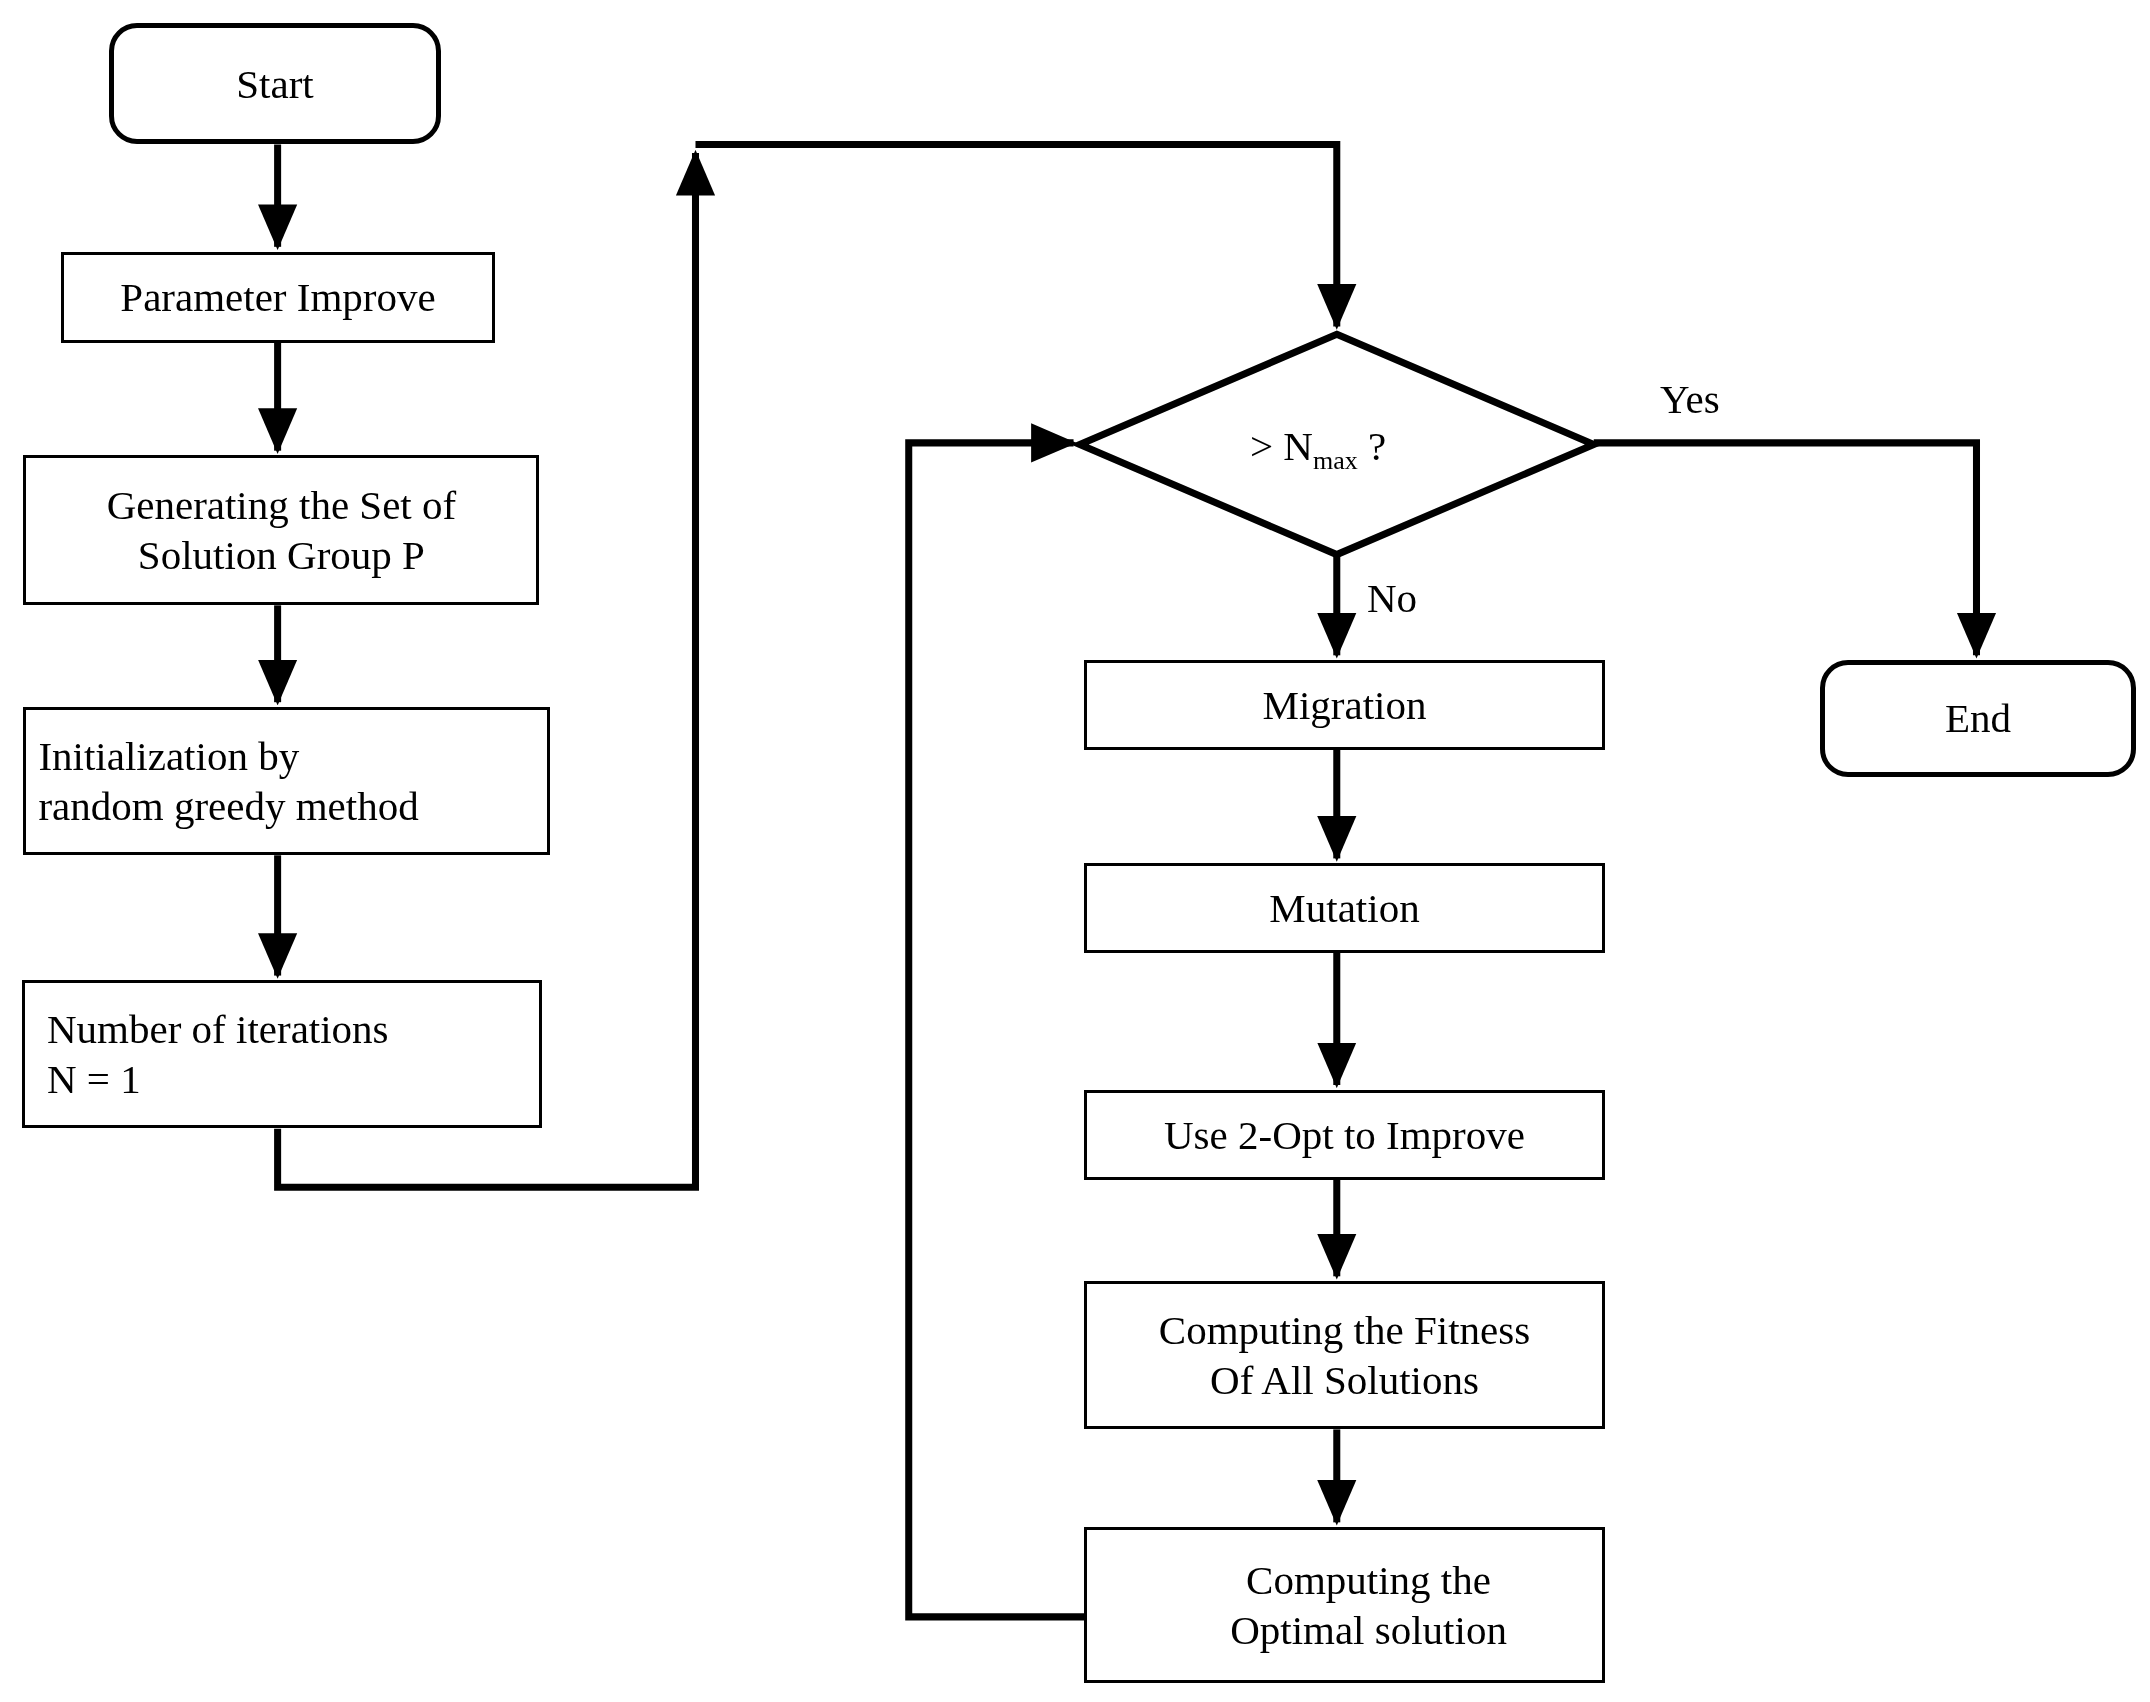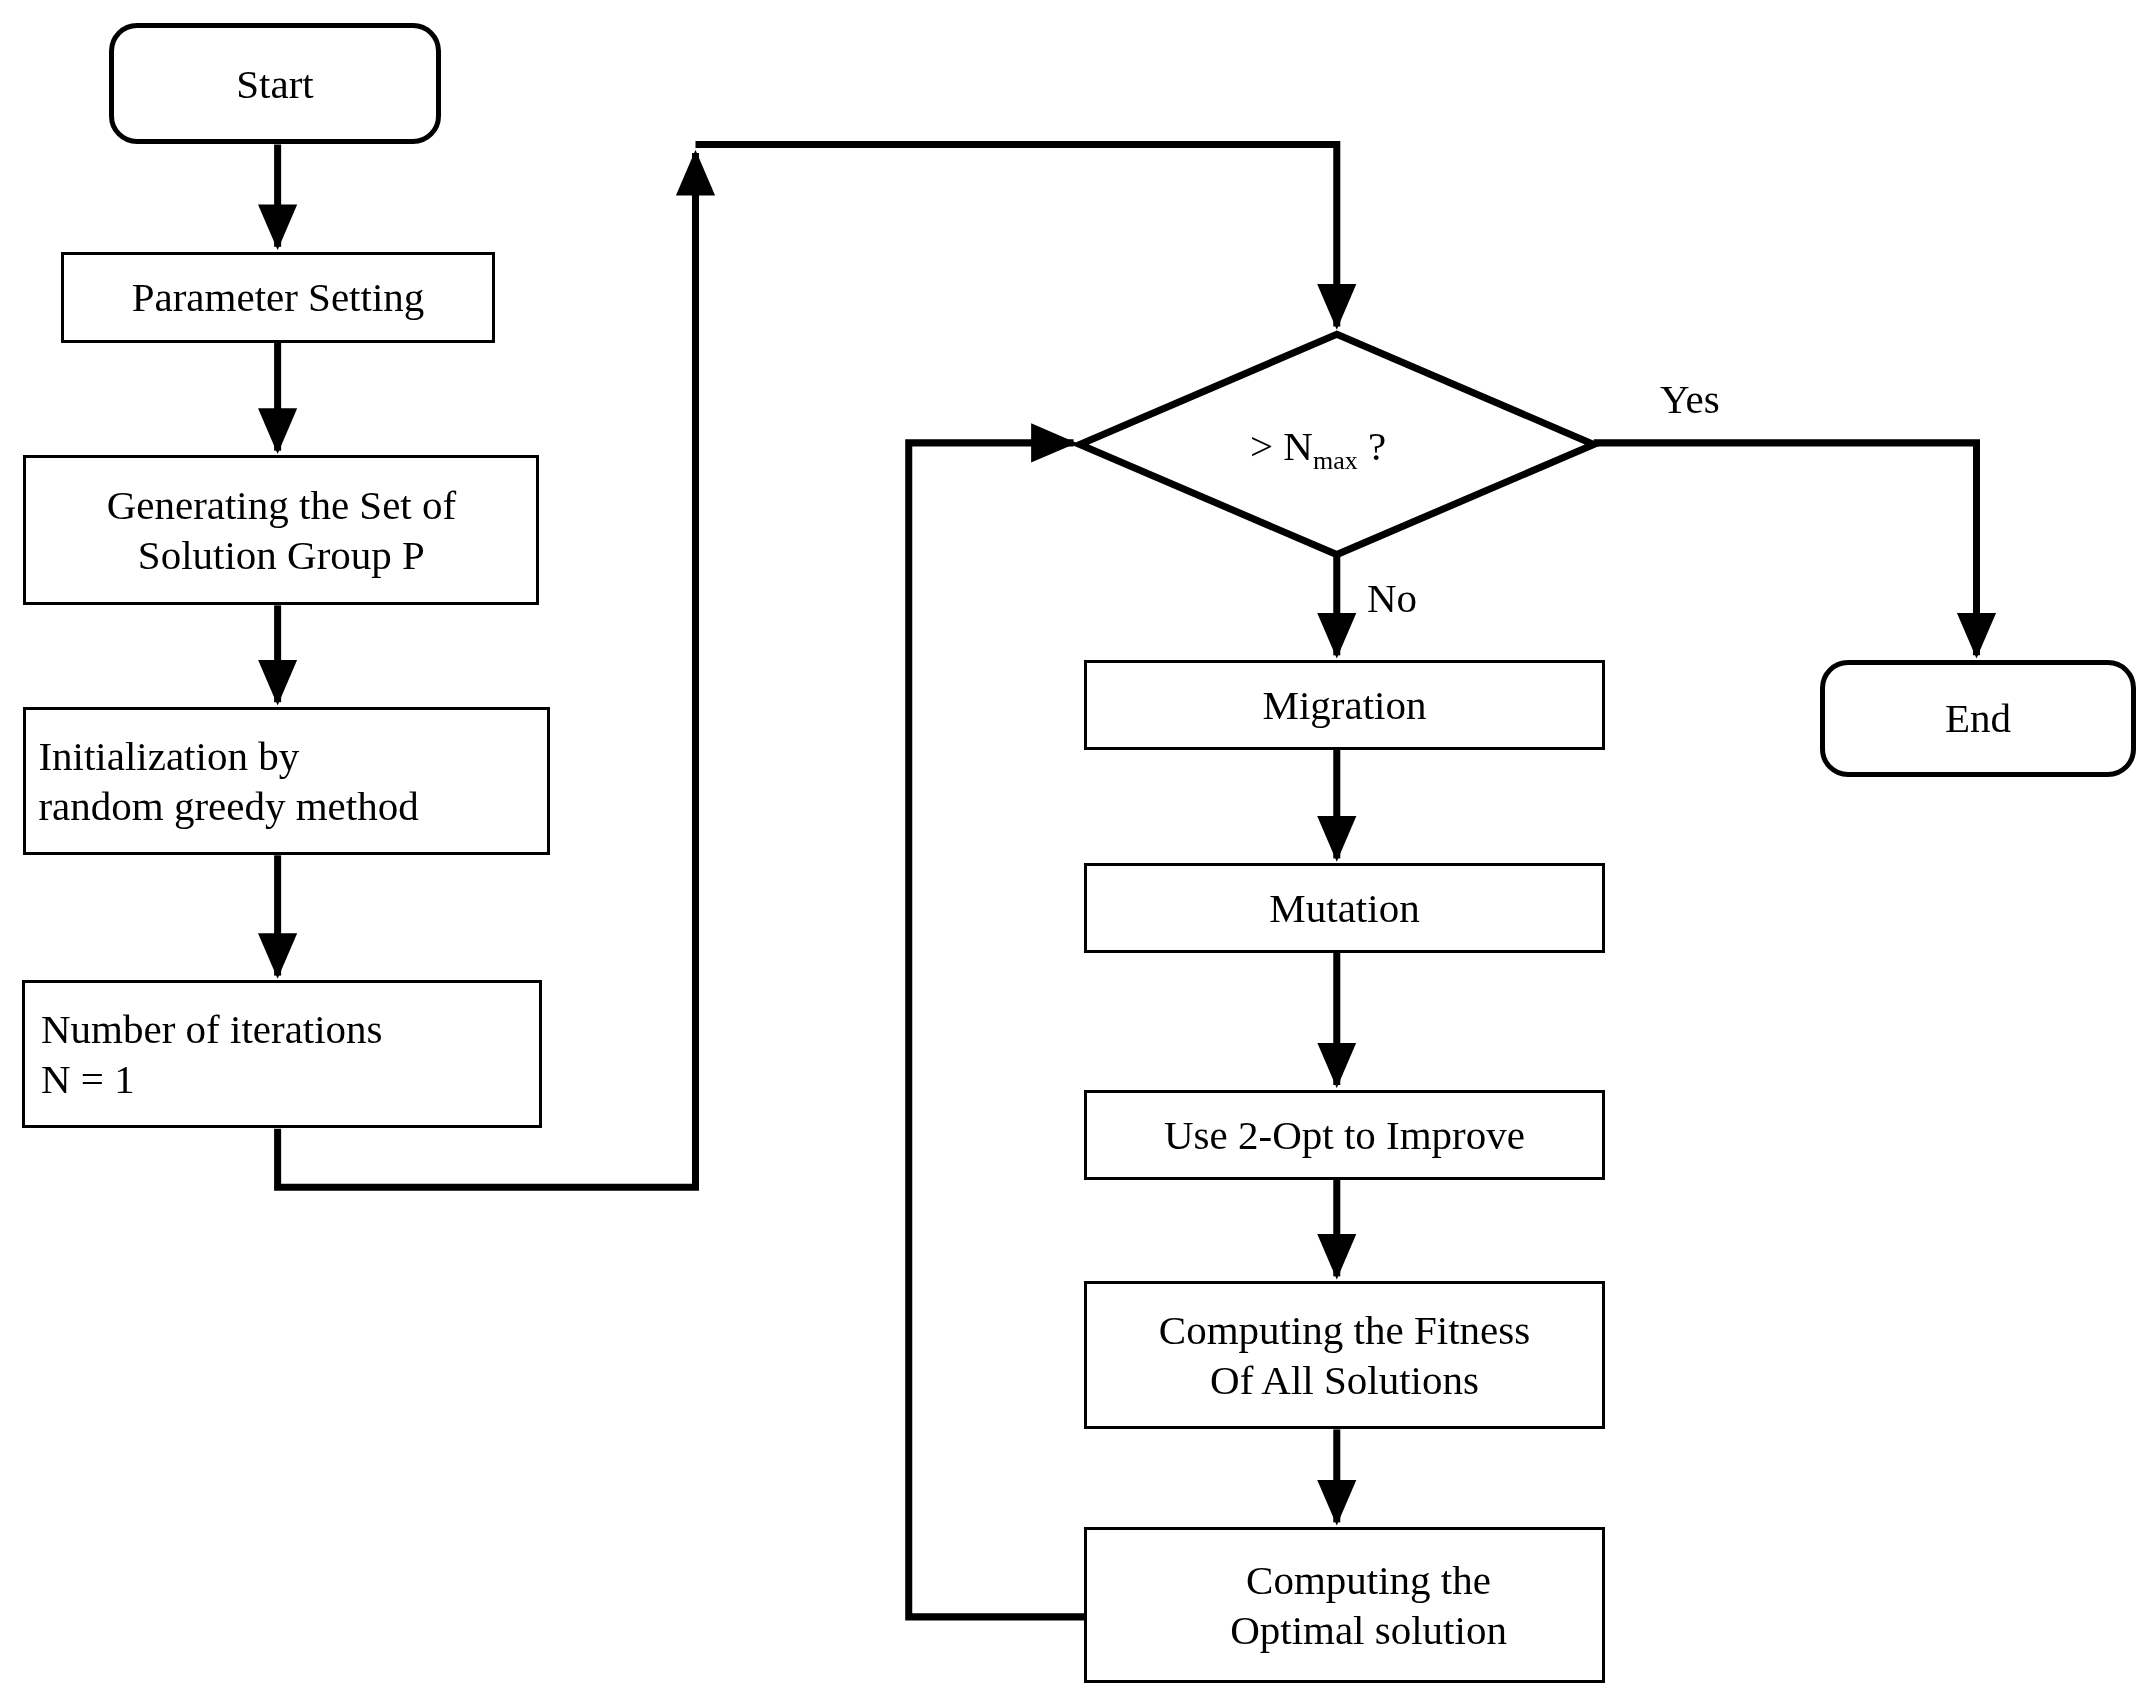--- a/index.html
+++ b/index.html
@@ -110,35 +110,35 @@
     </g>
 
     <polygon points="1711,428 2040,569 1711,710 1382,569" fill="#ffffff" stroke="#000000" stroke-width="9"></polygon>
   </svg>
 
   <div class="node node-terminal" style="left:109px; top:23.4px; width:332px; height:121px;">
     <span class="node-text">Start</span>
   </div>
 
   <div class="node node-process" style="left:61px; top:252px; width:434px; height:91px;">
-    <span class="node-text">Parameter Setting</span>
+    <span class="node-text">Parameter Improve</span>
   </div>
 
   <div class="node node-process" style="left:23.4px; top:455px; width:516px; height:150px;">
     <span class="node-text">Generating the Set of
 Solution Group P</span>
   </div>
 
   <div class="node node-process" style="left:23.4px; top:707px; width:527px; height:148px; justify-content:flex-start;">
     <span class="node-text" style="text-align:left; padding-left:12px;">Initialization by
 random greedy method</span>
   </div>
 
   <div class="node node-process" style="left:22px; top:980px; width:520px; height:148px; justify-content:flex-start;">
-    <span class="node-text" style="text-align:left; padding-left:16px;">Number of iterations
+    <span class="node-text" style="text-align:left; padding-left:22px;">Number of iterations
 N = 1</span>
   </div>
 
   <div class="diamond-label" style="left:1250px; top:422px;">
     <span>&gt; N</span><sub>max</sub><span> ?</span>
   </div>
 
   <div class="edge-label" style="left:1660px; top:375px;">Yes</div>
 
   <div class="edge-label" style="left:1367px; top:574px;">No</div>

